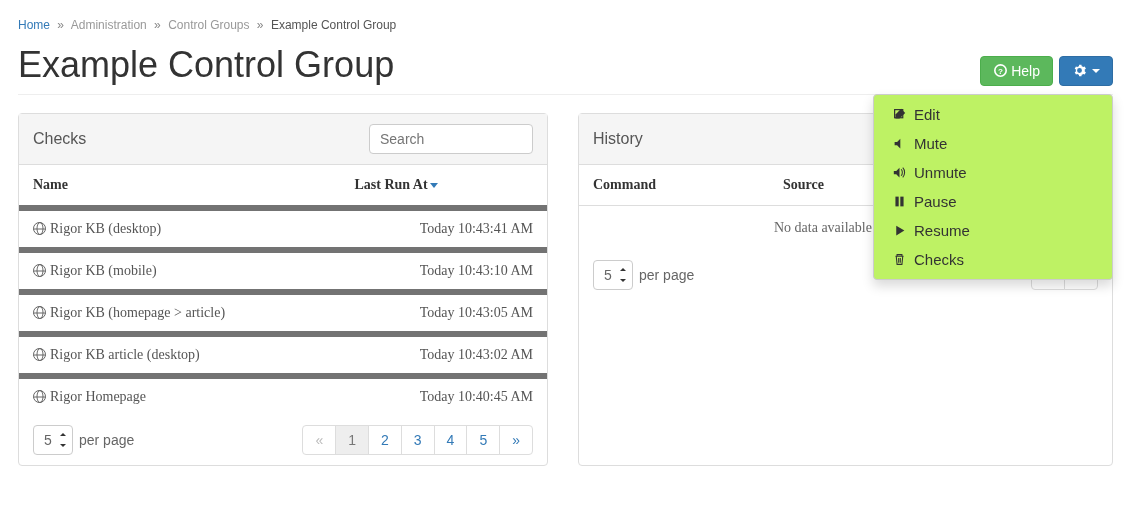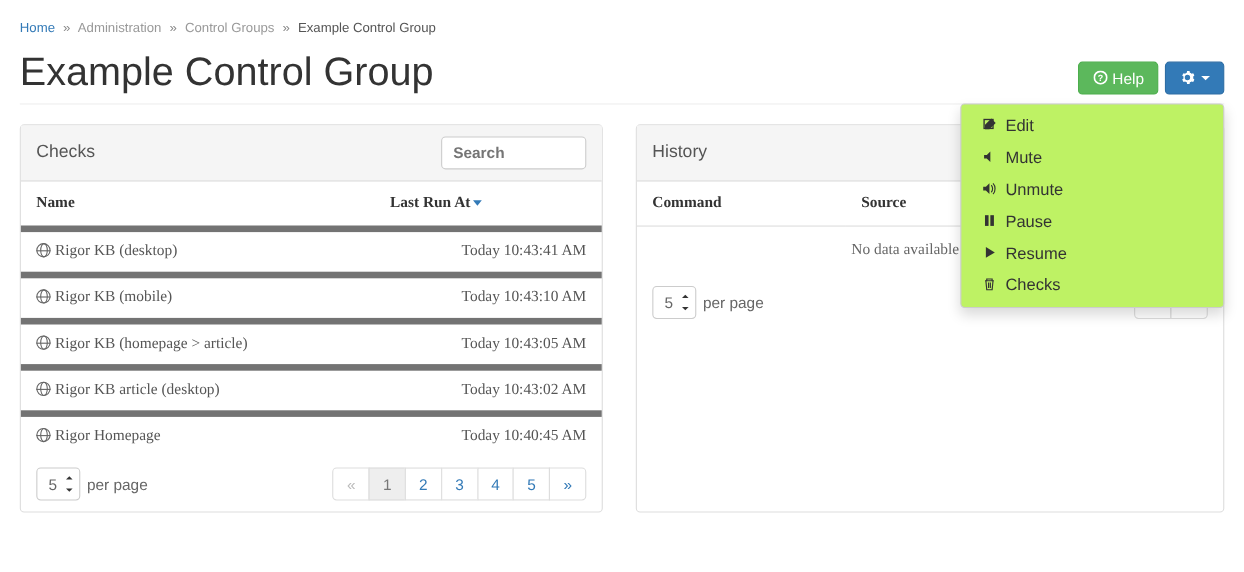--- a/index.html
+++ b/index.html
@@ -64,23 +64,22 @@
     justify-content: space-between;
     align-items: center;
     color: #555;
     font-size: 16px;
   }
   .search {
     border: 1px solid #ccc;
     border-radius: 4px;
     padding: 6px 10px;
     font-size: 14px;
-    width: 132px;
+    width: 164px;
     color: #555;
-    font-weight: bold;
   }
   table { width: 100%; border-collapse: collapse; font-family: Liberation Serif, serif; }
   thead th {
     text-align: left;
     padding: 12px 14px;
     border-bottom: 1px solid #ddd;
     font-size: 14px;
     color: #333;
   }
   thead th.right { text-align: left; }

